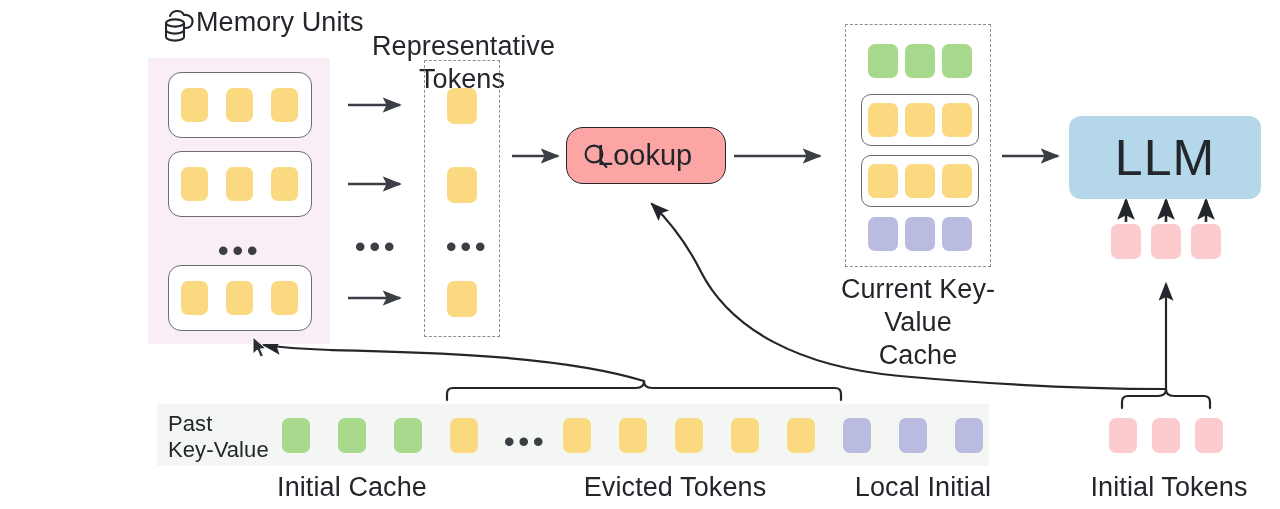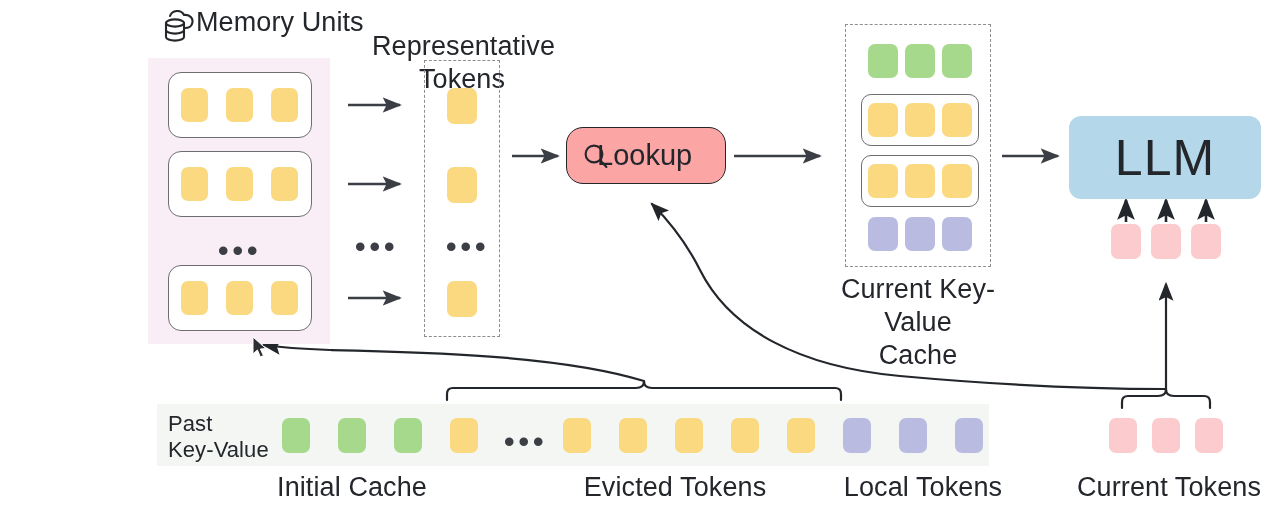--- a/index.html
+++ b/index.html
@@ -268,16 +268,16 @@
   <div class="tok p" style="left:843px;top:418px;width:28px;height:35px;"></div>
   <div class="tok p" style="left:899px;top:418px;width:28px;height:35px;"></div>
   <div class="tok p" style="left:955px;top:418px;width:28px;height:35px;"></div>
 
   <div class="tok r" style="left:1109px;top:418px;width:28px;height:35px;"></div>
   <div class="tok r" style="left:1152px;top:418px;width:28px;height:35px;"></div>
   <div class="tok r" style="left:1195px;top:418px;width:28px;height:35px;"></div>
 
   <div class="lbl c" style="left:262px;top:471px;width:180px;">Initial Cache</div>
   <div class="lbl c" style="left:553px;top:471px;width:190px;margin-left:27px;">Evicted Tokens</div>
-  <div class="lbl c" style="left:828px;top:471px;width:190px;">Local Tokens</div>
-  <div class="lbl c" style="left:1071px;top:471px;width:196px;">Current Tokens</div>
+  <div class="lbl c" style="left:828px;top:471px;width:190px;">Local Initial</div>
+  <div class="lbl c" style="left:1071px;top:471px;width:196px;">Initial Tokens</div>
 
 </div>
 
 </body></html>

